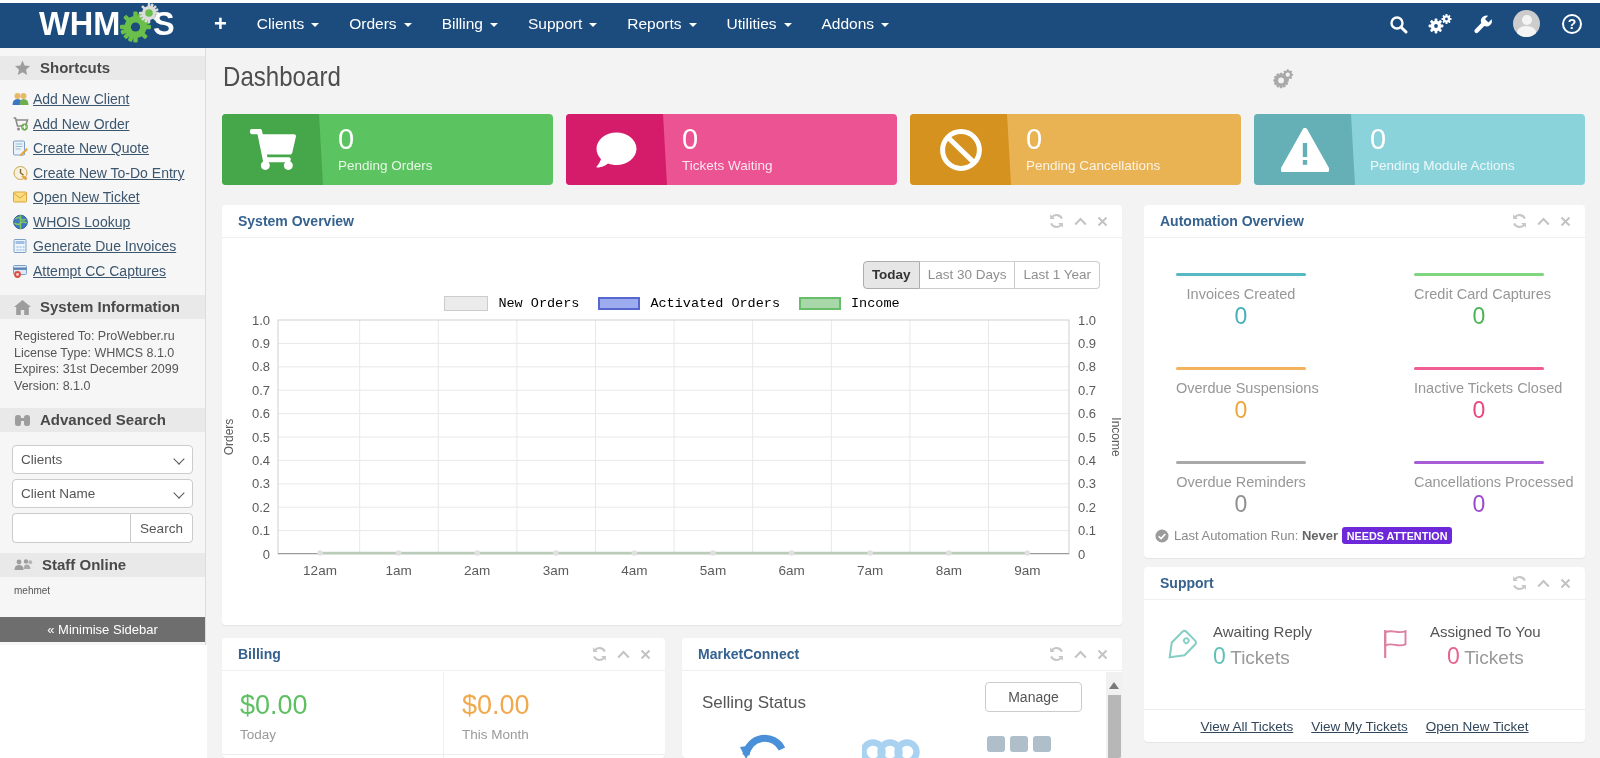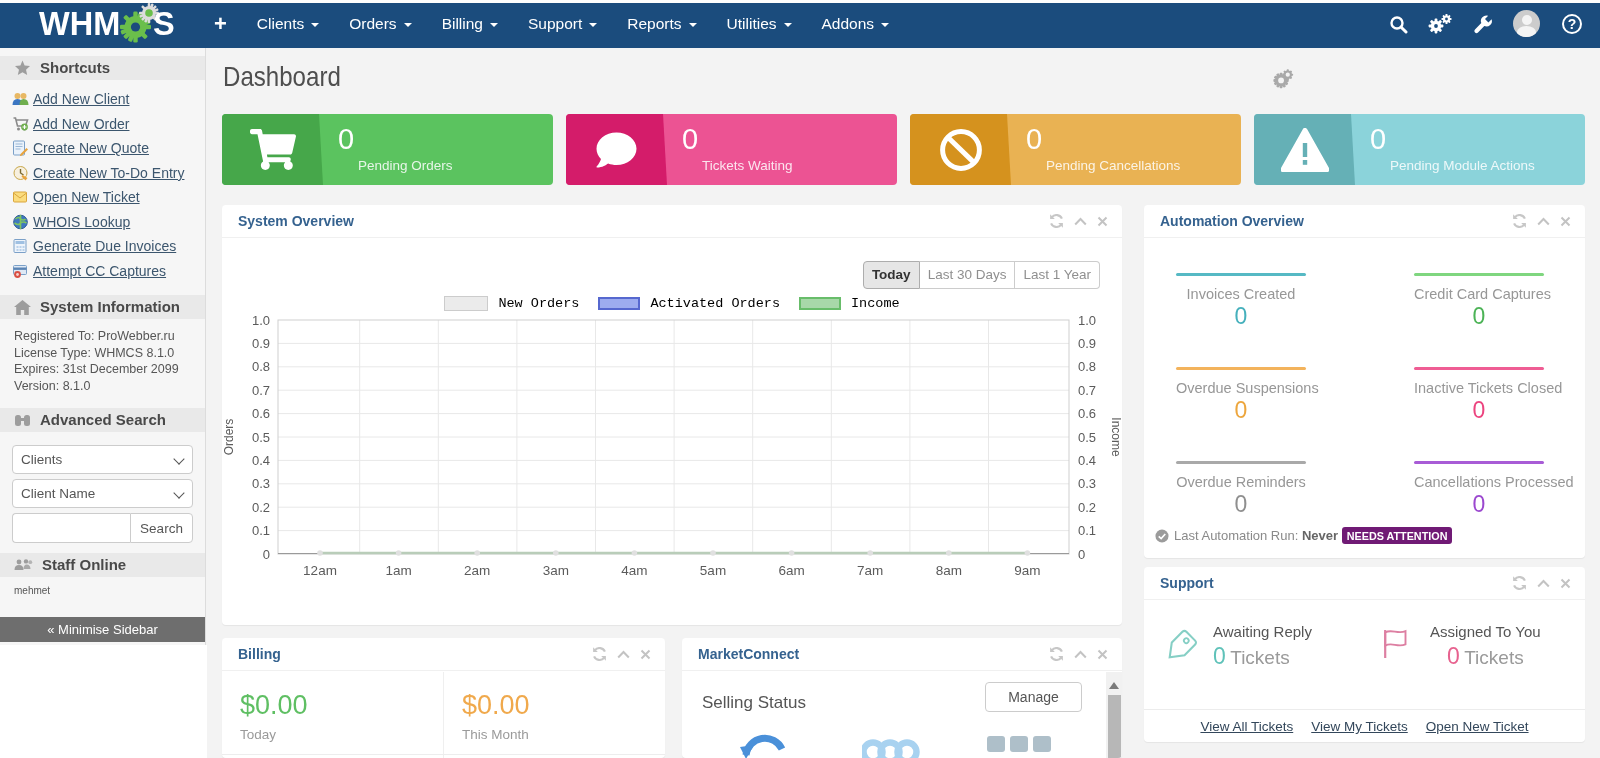--- a/index.html
+++ b/index.html
@@ -40,39 +40,39 @@
 .main { position:absolute; left:207px; top:48px; width:1109px; height:710px; }
 h1.dash { position:absolute; left:16px; top:13px; font-size:28px; font-weight:normal; color:#4e4e4e; transform:scaleX(0.86); transform-origin:left center; }
 .dashgear { position:absolute; right:22px; top:20px; }
 
 
 .stats { position:absolute; left:15px; top:66px; width:1363px; display:flex; gap:13px; }
 .stat { width:331px; height:71px; border-radius:4px; overflow:hidden; display:flex; color:#fff; }
 .stat .icn { width:101px; display:flex; align-items:center; justify-content:center; flex:none; clip-path:polygon(0 0, calc(100% - 4px) 0, 100% 100%, 0 100%); }
 .stat .txt { padding:8px 0 0 15px; }
 .stat .num { font-size:29px; font-weight:normal; line-height:34px; }
-.stat .lbl { font-size:13.5px; opacity:.85; margin-top:2px;margin-left:20px; }
+.stat .lbl { font-size:13.5px; opacity:.85; margin-top:2px; }
 .s-green { background:#5bc35f; } .s-green .icn { background:#46a74a; }
 .s-pink { background:#ec5393; } .s-pink .icn { background:#d41c6a; }
 .s-orange { background:#e9b253; } .s-orange .icn { background:#d5921e; }
 .s-teal { background:#8bd3da; } .s-teal .icn { background:#65b0b6; }
 
 
 .panel { position:absolute; background:#fff; border-radius:4px; box-shadow:0 1px 1px rgba(0,0,0,0.06); }
 .phead { height:33px; border-bottom:1px solid #f0f0f0; display:flex; align-items:center; padding:0 14px 0 16px; }
 .phead .ptitle { font-size:14px; font-weight:bold; color:#35628f; flex:1; }
 .phead .pics { display:flex; align-items:center; gap:10px; }
 
 
 .ao-item { position:absolute; width:130px; text-align:center; }
 .ao-item .bar { height:3px; border-radius:2px; margin-bottom:10px; }
 .ao-item .albl { font-size:14.5px; color:#979797; white-space:nowrap; }
 .ao-item .anum { font-size:23px; margin-top:1px; }
 
-.badge-red { background:#701a75; color:#fff; font-size:10.8px; font-weight:bold; padding:2.5px 5px; border-radius:3px; }
+.badge-red { background:#6d28d9; color:#fff; font-size:10.8px; font-weight:bold; padding:2.5px 5px; border-radius:3px; }
 
 
 .sup-links { position:absolute; left:0; right:0; top:142px; border-top:1px solid #ececec; padding-top:9px; display:flex; justify-content:center; gap:18px; font-size:13.5px; }
 .sup-links a { color:#33475b; }
 
 
 .money { font-size:27px; }
 .sub { font-size:13.5px; color:#9a9a9a; margin-top:6px; }
 
 .btn-w { display:inline-block; background:#fff; border:1px solid #ccc; border-radius:4px; color:#555; font-size:14px; text-align:center; }

